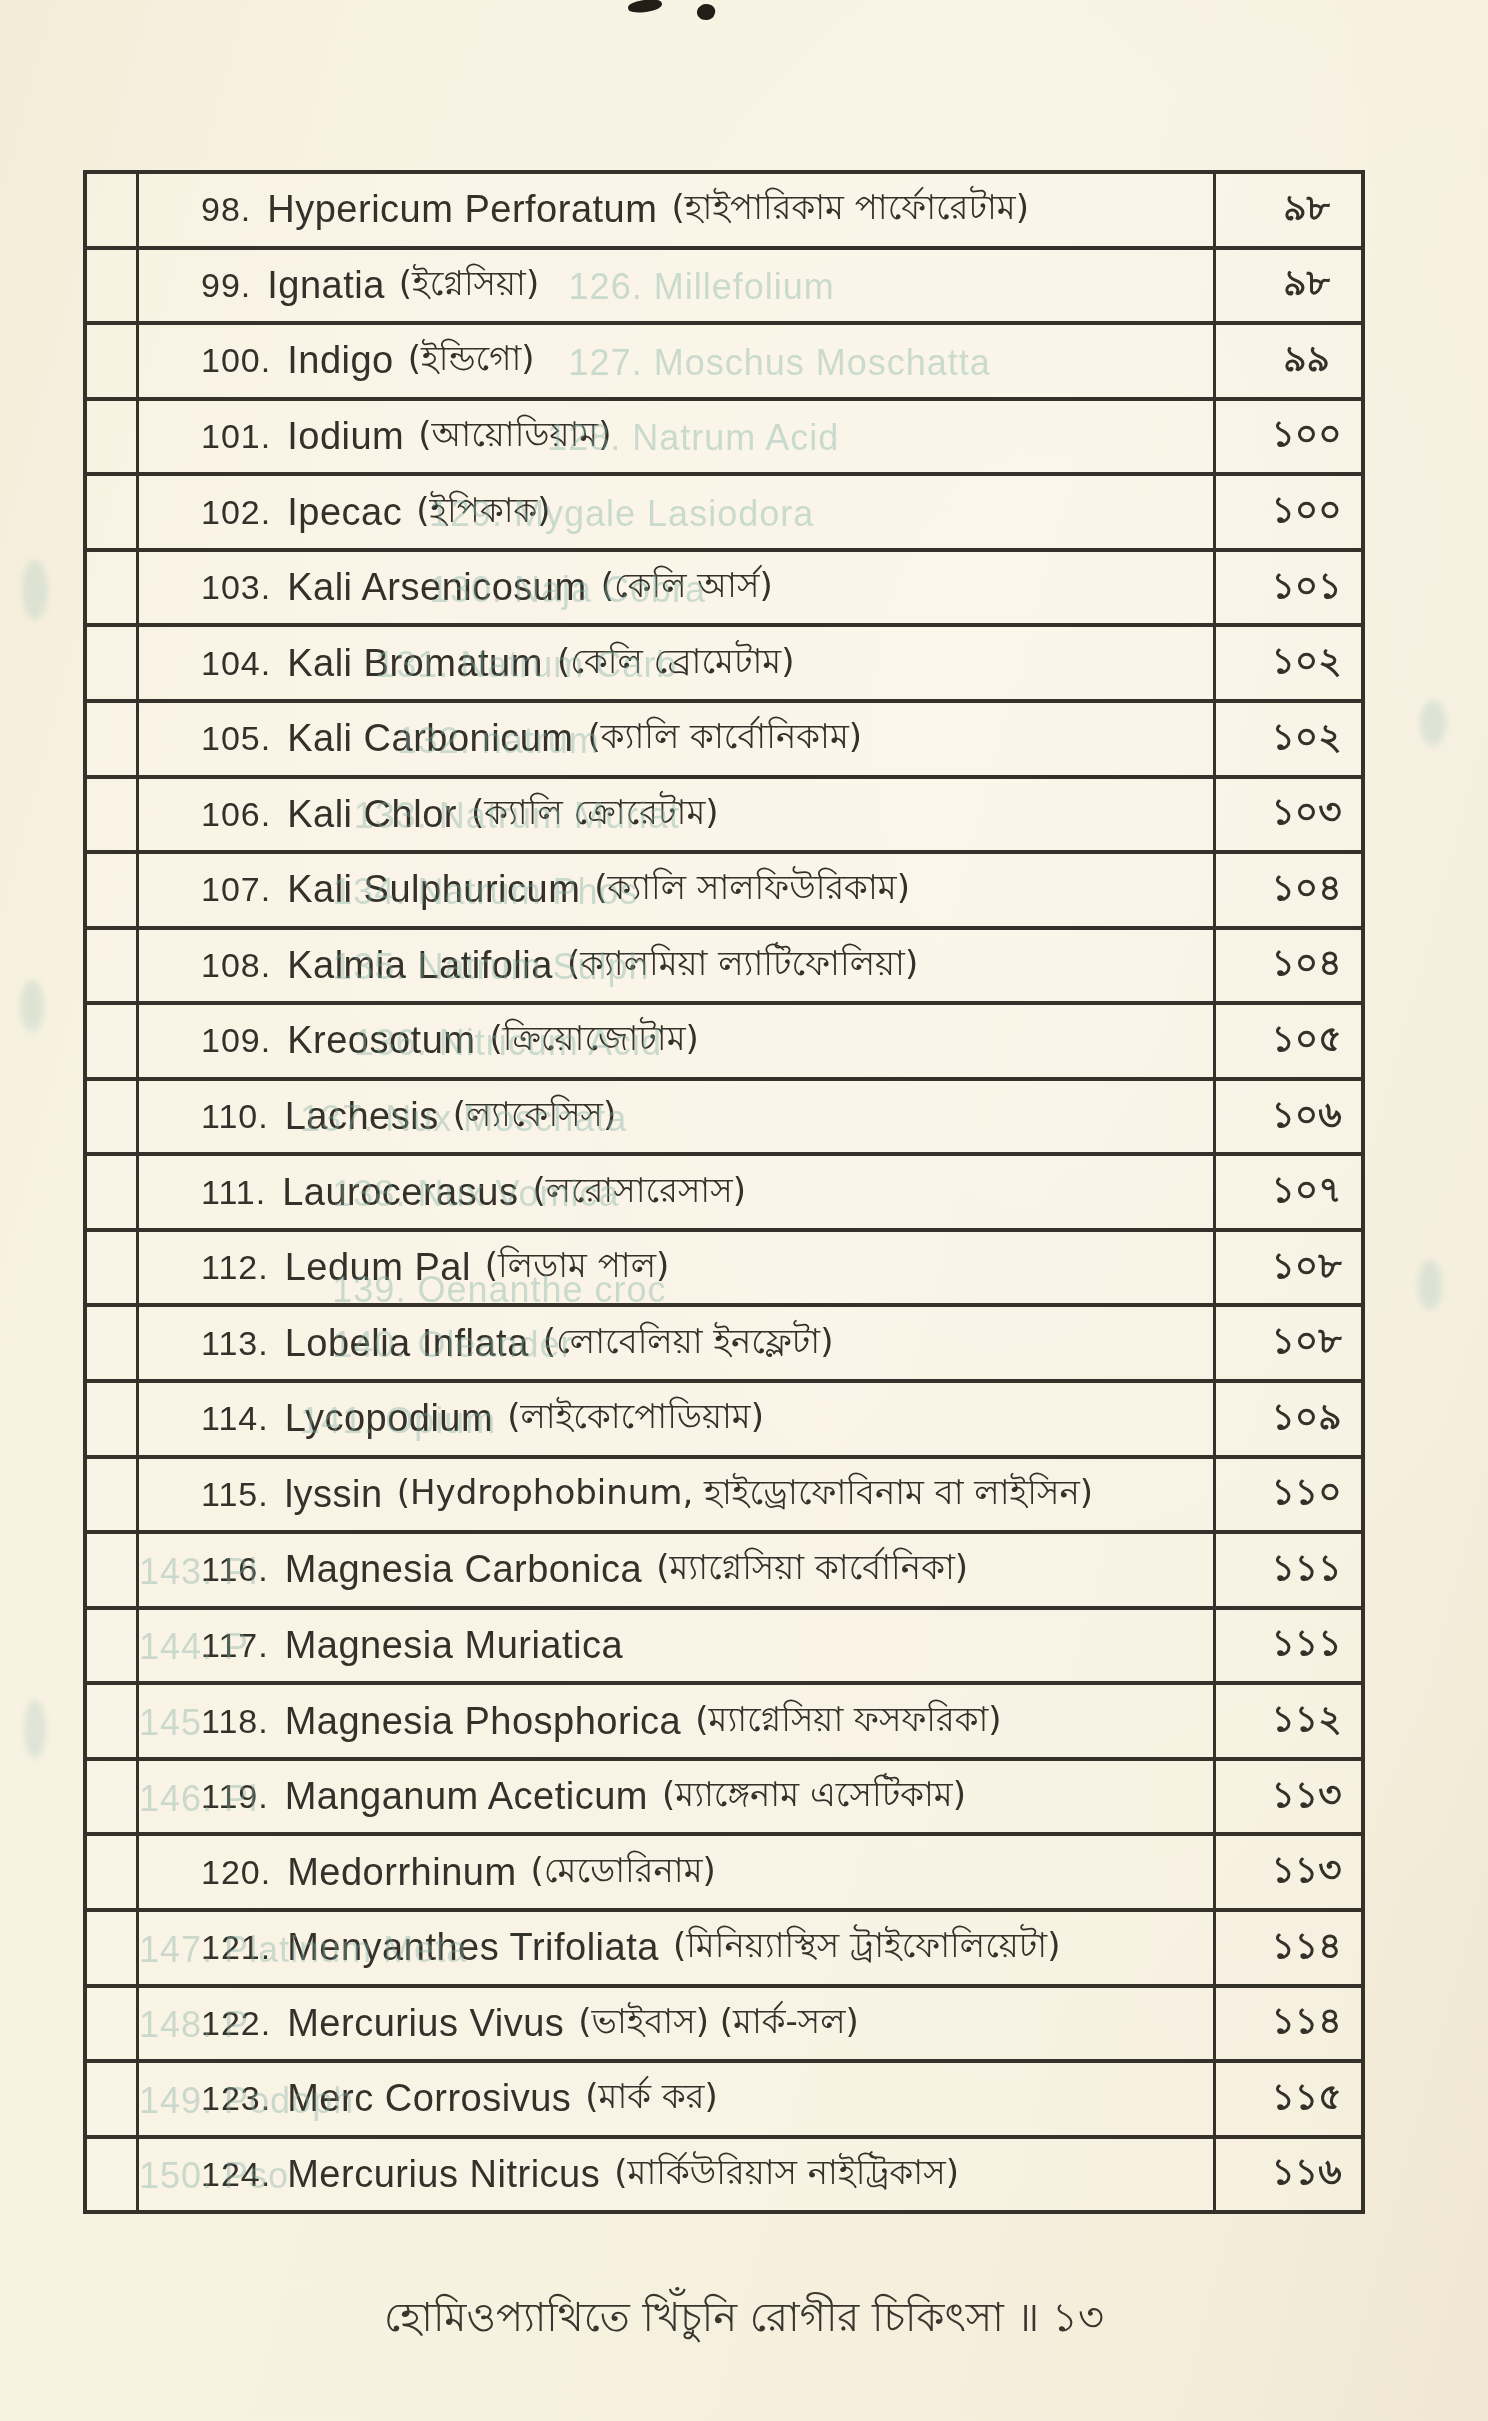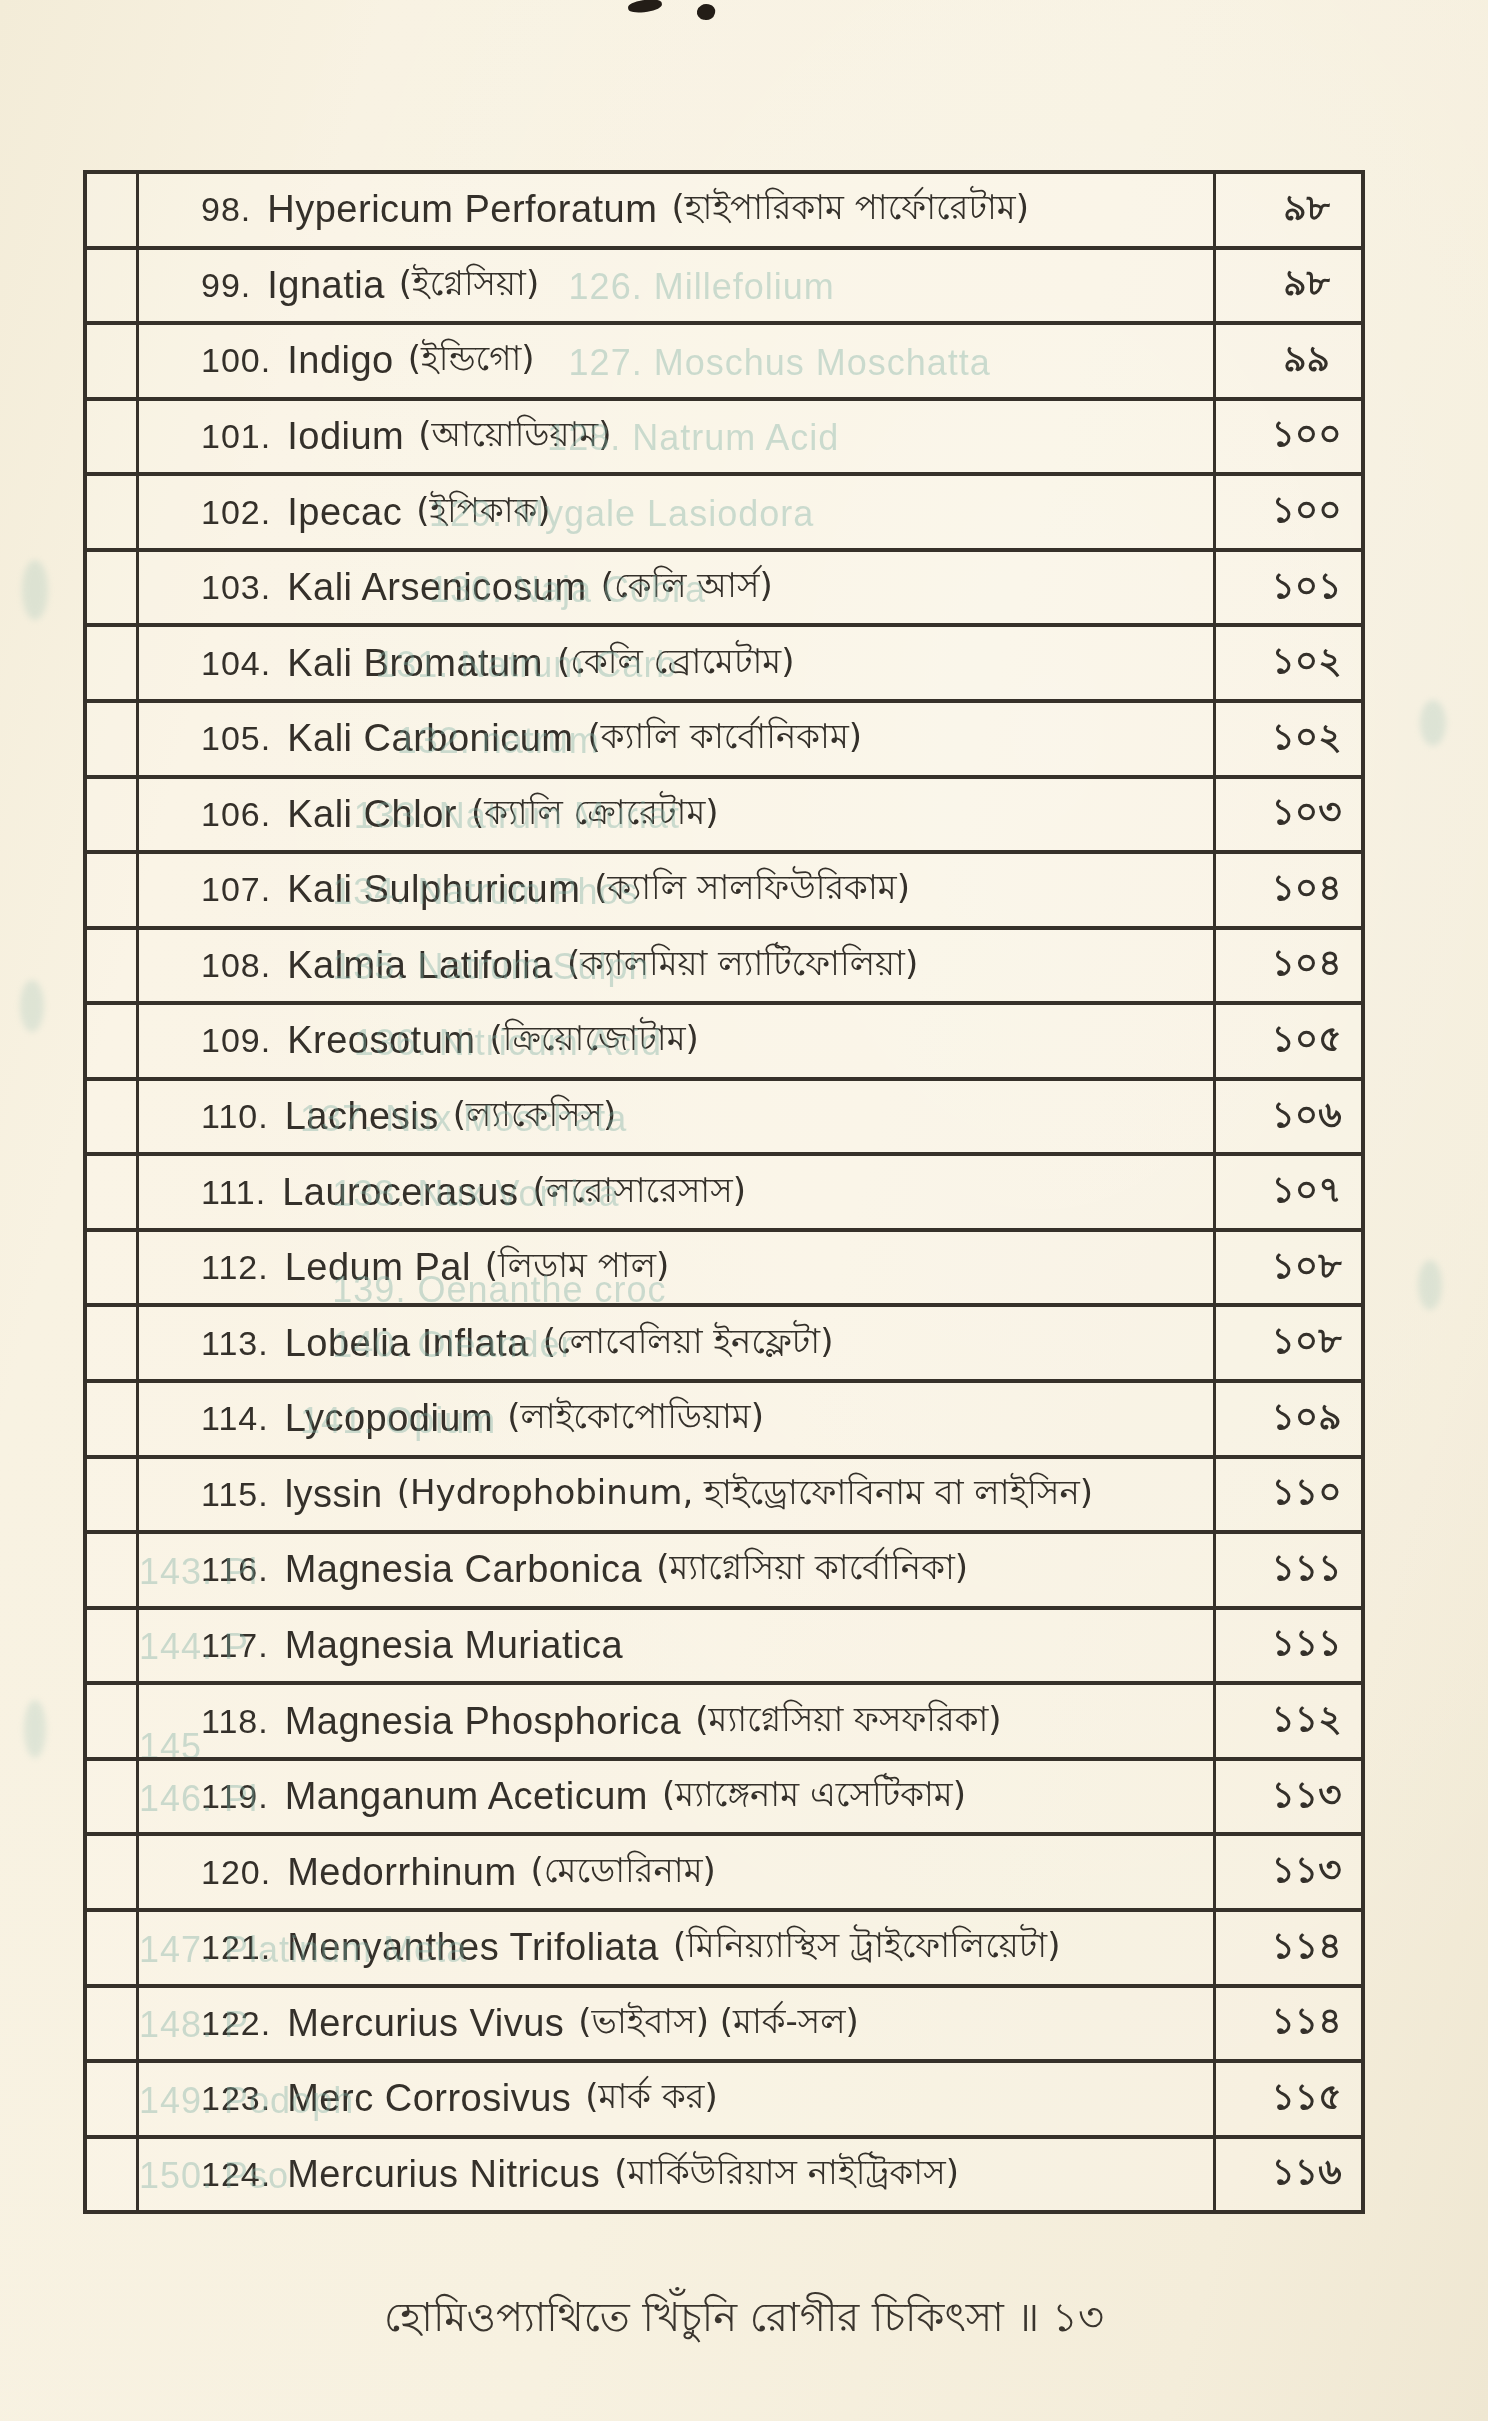--- a/index.html
+++ b/index.html
@@ -299,21 +299,21 @@
     <div class="c-page">
       <span class="pg">১১১</span>
     </div>
   </div>
       <div class="row">
     <div class="c-margin"></div>
     <div class="c-main">
       <span class="num">118.</span>
       <span class="en">Magnesia Phosphorica</span>
       <span class="bn">(ম্যাগ্নেসিয়া ফসফরিকা)</span>
-    <span class="ghost" style="left: 0%; margin-top: 24px;">145</span>
+    <span class="ghost" style="left: 0%;">145</span>
         </div>
     <div class="c-page">
       <span class="pg">১১২</span>
     </div>
   </div>
       <div class="row">
     <div class="c-margin"></div>
     <div class="c-main">
       <span class="num">119.</span>
       <span class="en">Manganum Aceticum</span>

